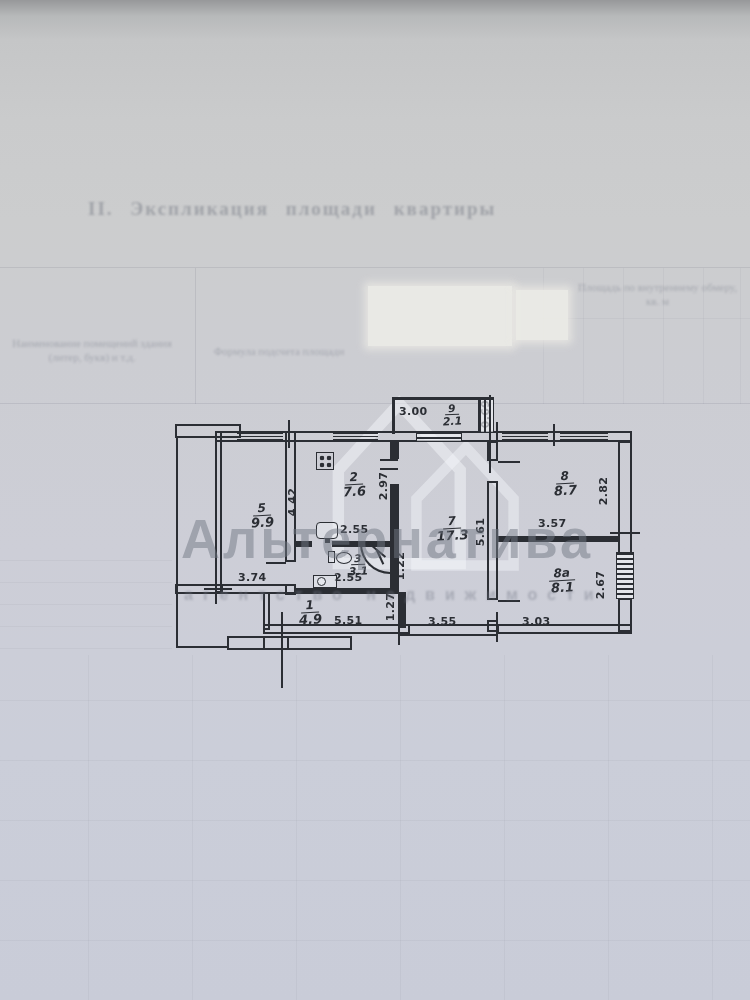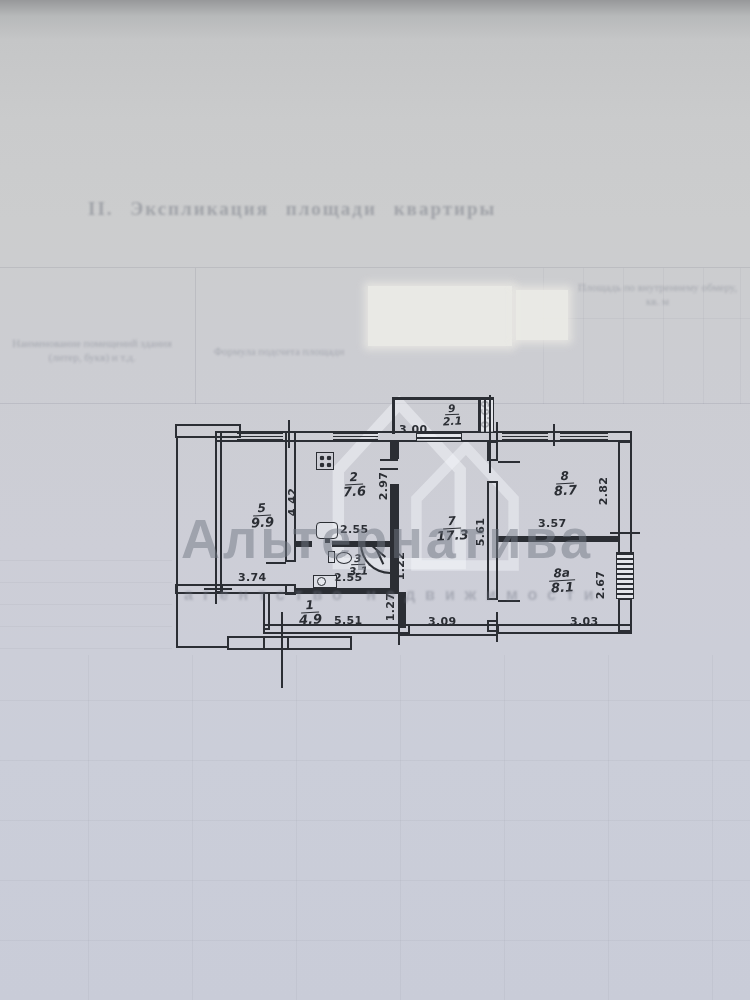--- a/index.html
+++ b/index.html
@@ -138,28 +138,28 @@
     </div>
     <div class="rlabel" style="left:543px;top:465px;width:44px">
       <span class="num">8</span>
       <span class="area">8.7</span>
     </div>
     <div class="rlabel" style="left:540px;top:562px;width:44px">
       <span class="num">8а</span>
       <span class="area">8.1</span>
     </div>
 
-    <span class="dim" style="left:399px;top:424px">3.00</span>
+    <span class="dim" style="left:399px;top:406px">3.00</span>
     <span class="dim" style="left:340px;top:524px">2.55</span>
     <span class="dim" style="left:238px;top:572px">3.74</span>
     <span class="dim" style="left:334px;top:572px">2.55</span>
     <span class="dim" style="left:334px;top:615px">5.51</span>
-    <span class="dim" style="left:428px;top:616px">3.09</span>
+    <span class="dim" style="left:428px;top:616px">3.55</span>
     <span class="dim" style="left:538px;top:518px">3.57</span>
-    <span class="dim" style="left:570px;top:616px">3.03</span>
+    <span class="dim" style="left:522px;top:616px">3.03</span>
 
     <span class="dim v" style="left:469px;top:408px;width:34px;height:12px">0.69</span>
     <span class="dim v" style="left:367px;top:480px;width:34px;height:12px">2.97</span>
     <span class="dim v" style="left:276px;top:496px;width:34px;height:12px">4.42</span>
     <span class="dim v" style="left:384px;top:560px;width:34px;height:12px">1.22</span>
     <span class="dim v" style="left:374px;top:601px;width:34px;height:12px">1.27</span>
     <span class="dim v" style="left:464px;top:526px;width:34px;height:12px">5.61</span>
     <span class="dim v" style="left:587px;top:485px;width:34px;height:12px">2.82</span>
     <span class="dim v" style="left:584px;top:579px;width:34px;height:12px">2.67</span>
   <div class="wall-h" style="left: 175px; top: 424px; width: 66px; height: 14px;"></div>

